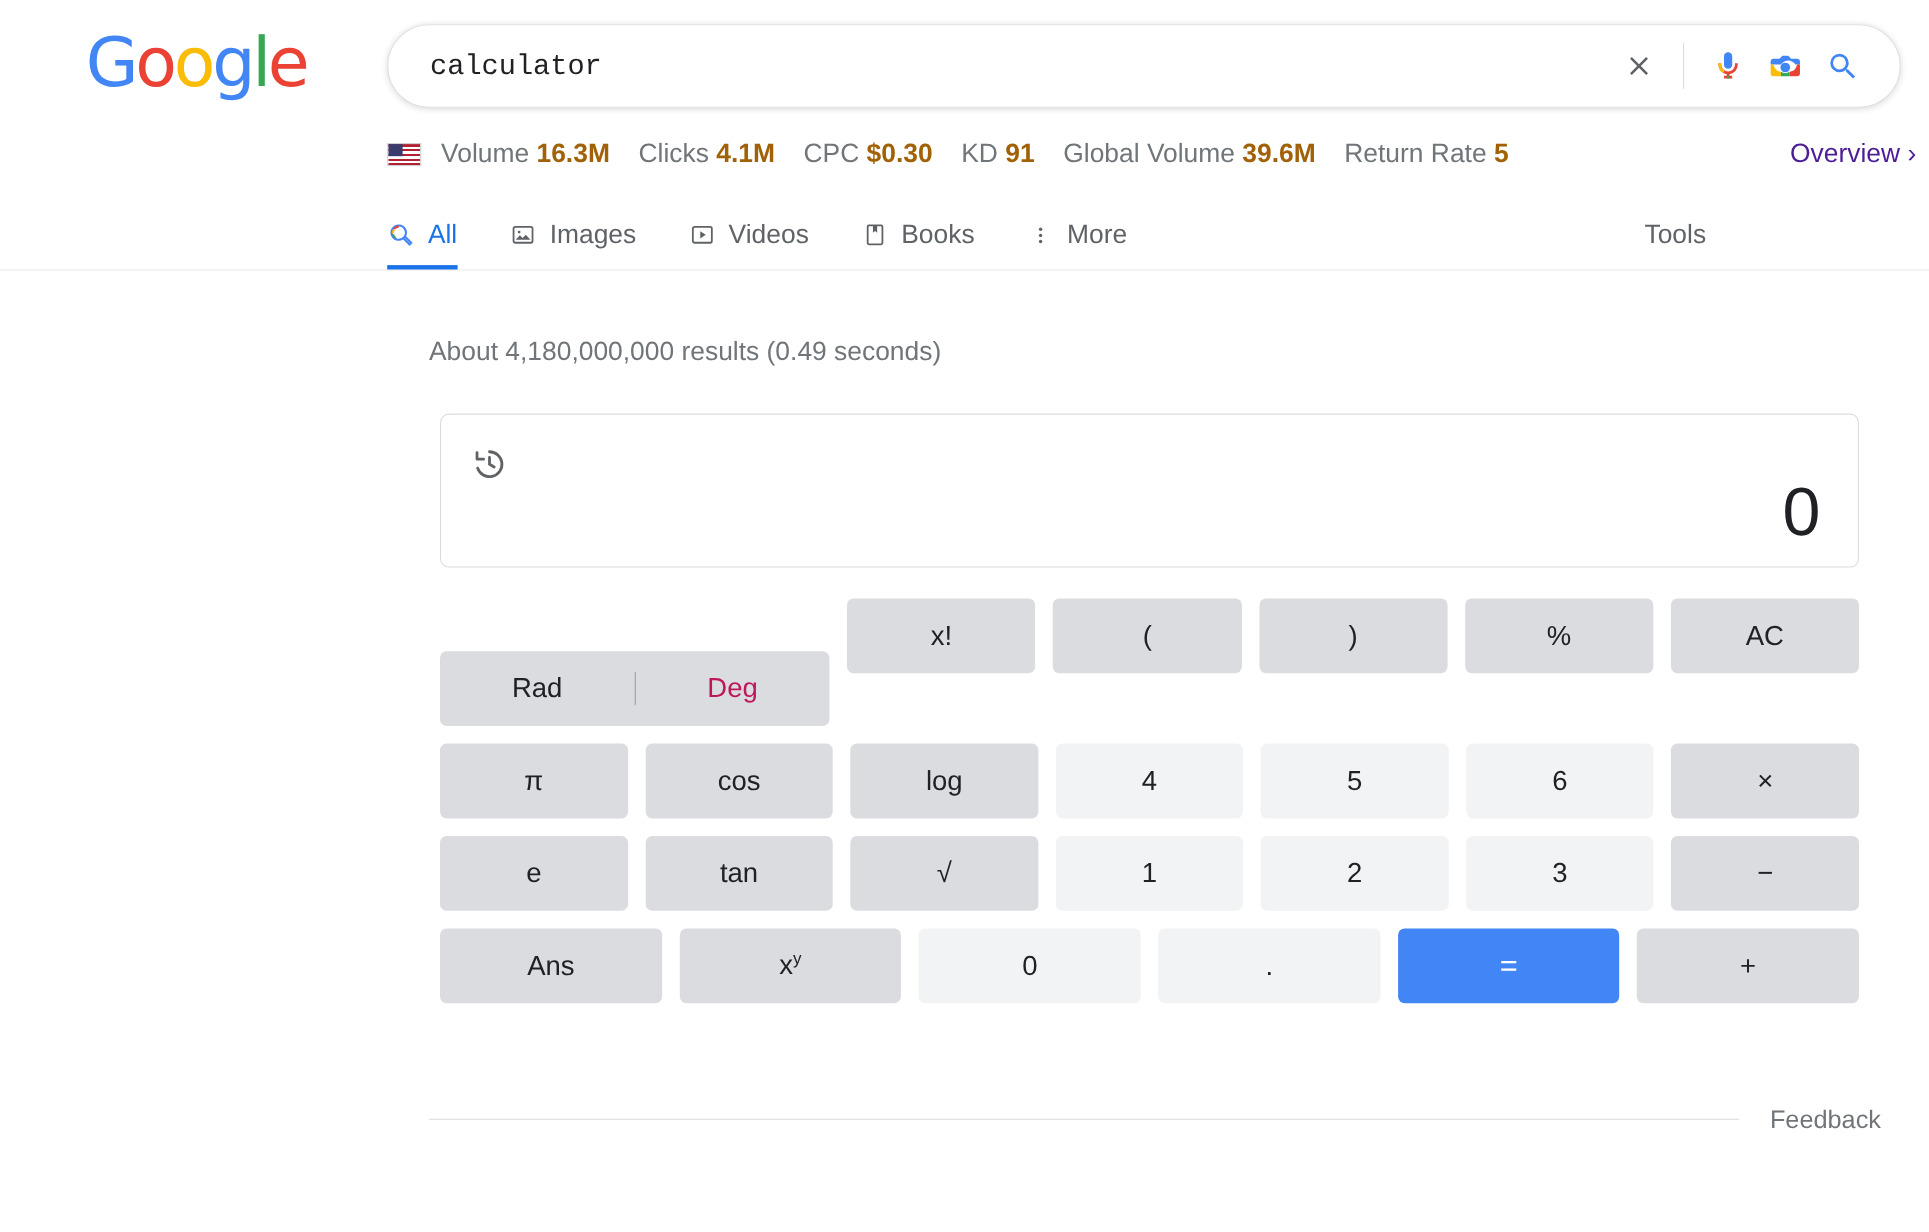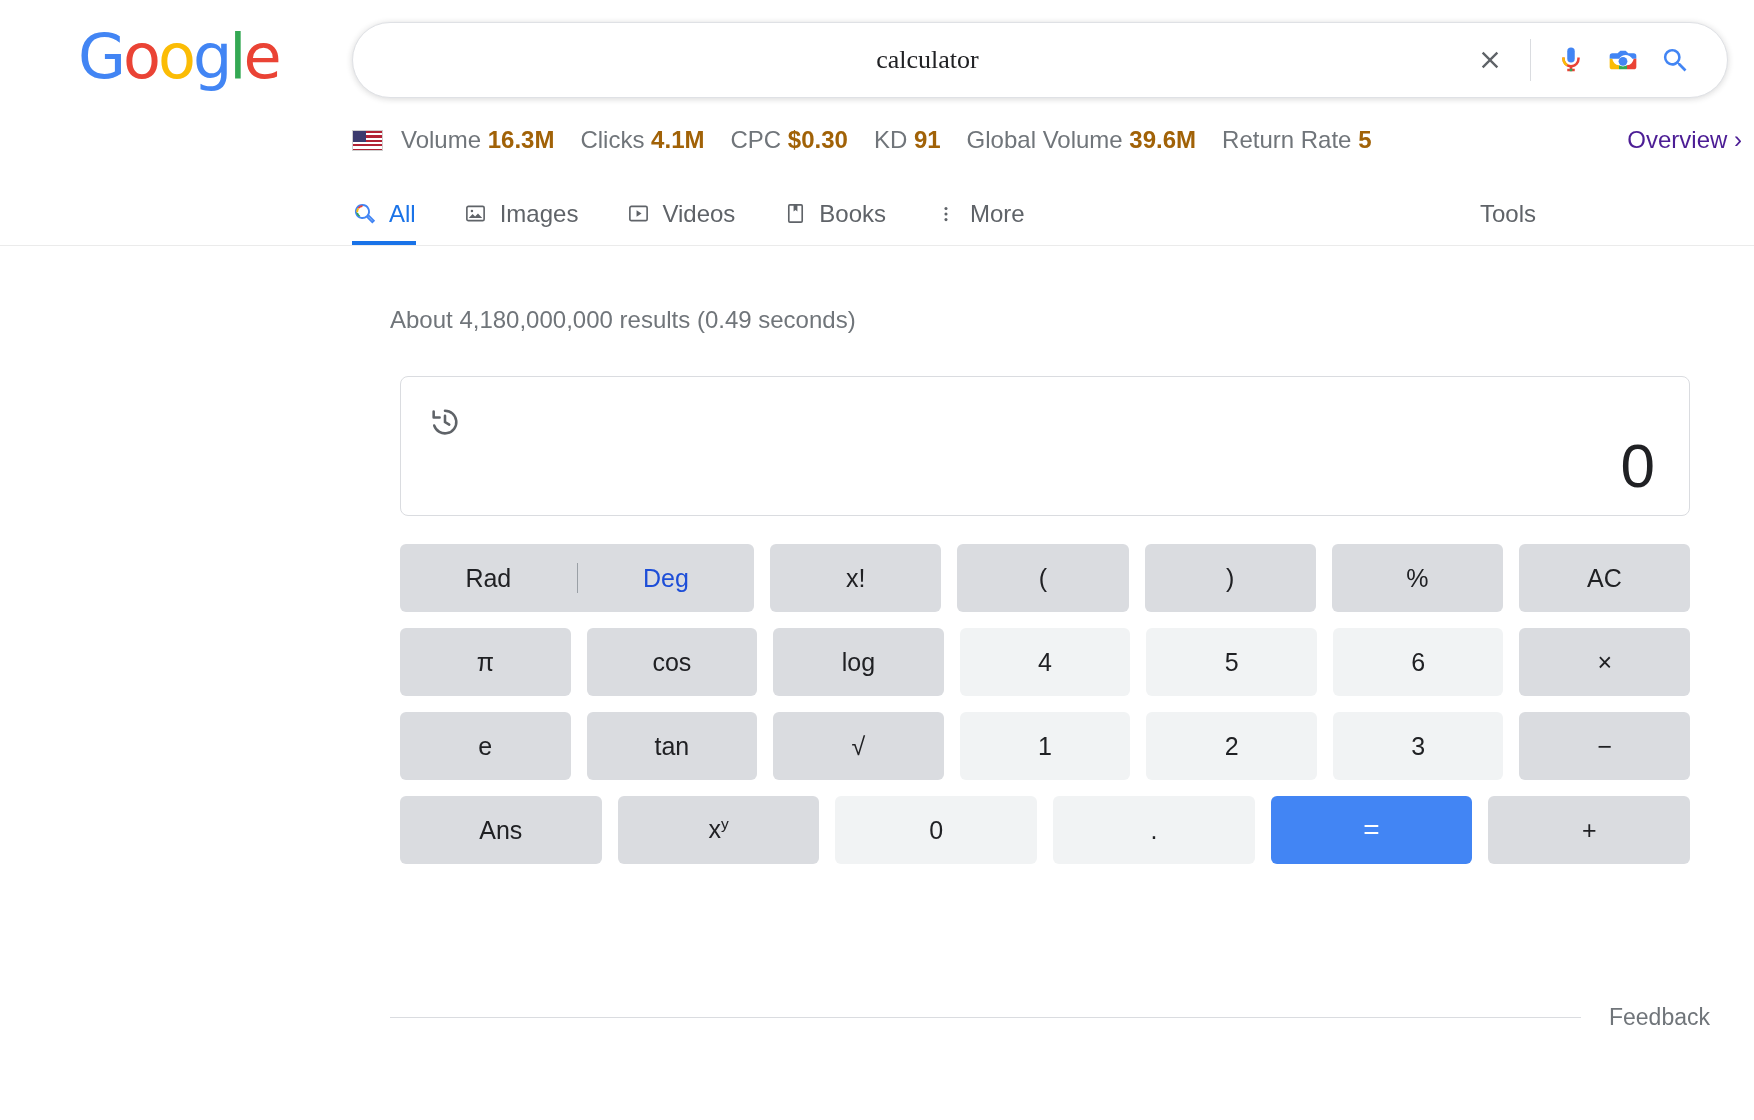--- a/index.html
+++ b/index.html
@@ -41,23 +41,22 @@
     display: flex;
     align-items: center;
     padding: 0 26px 0 38px;
   }
   .search-input {
     flex: 1;
     border: none;
     outline: none;
     font-size: 26px;
     color: #202124;
-    font-family: Liberation Serif, serif;
+    font-family: Liberation Mono, monospace;
     background: transparent;
-    text-align: center;
   }
   .sb-icon {
     display: flex; align-items: center; justify-content: center;
     width: 52px; height: 52px;
     cursor: pointer;
     flex-shrink: 0;
   }
   .sb-divider {
     width: 1px; height: 42px;
     background: #dadce0;
@@ -140,21 +139,21 @@
     left: 0; right: 0; bottom: 0;
     height: 4px;
     background: #1a73e8;
   }
   .tab-icon {
     display: flex; align-items: center; justify-content: center;
     width: 26px; height: 26px;
   }
   .tools-btn {
     position: absolute;
-    right: 218px; top: 0;
+    right: 203px; top: 0;
     height: 63px;
     display: flex; align-items: center;
     font-size: 24px;
     color: #5f6368;
     cursor: pointer;
   }
 
   
   .results-count {
     position: absolute;
@@ -207,34 +206,34 @@
     align-items: center;
     justify-content: center;
     font-size: 25px;
     color: #202124;
     cursor: pointer;
     font-family: "Liberation Sans", sans-serif;
     user-select: none;
   }
   .key.num { background: #f1f3f4; }
   .key.eq  { background: #4285f4; color: #ffffff; font-size: 28px; }
-  .key.wide { flex: 2.07; }
+  .key.wide { flex: 2.07; margin-top: 48px; }
   .key.radeg {
     display: flex;
     gap: 0;
   }
   .radeg-part {
     flex: 1;
     display: flex;
     align-items: center;
     justify-content: center;
     height: 100%;
     cursor: pointer;
   }
-  .radeg-part.inactive { color: #1d4ed8; }
+  .radeg-part.inactive { color: #be185d; }
   .radeg-sep {
     width: 1px;
     height: 30px;
     background: #9aa0a6;
     align-self: center;
   }
   .key sup { font-size: 0.62em; vertical-align: super; }
 
   
   .feedback-wrap {

